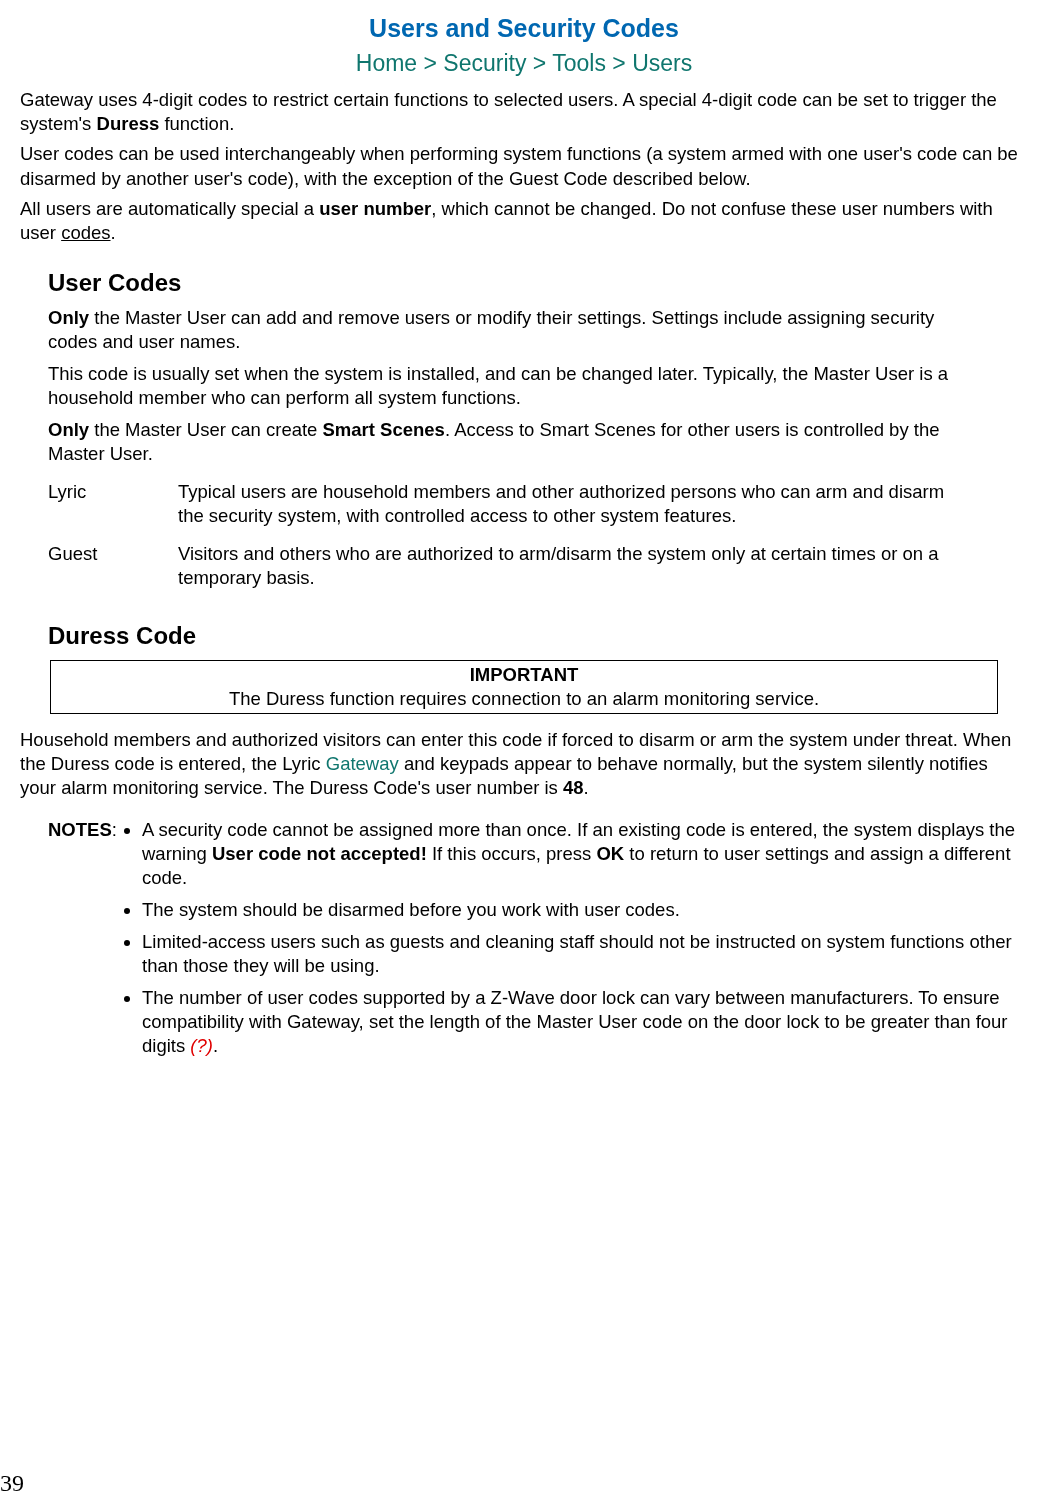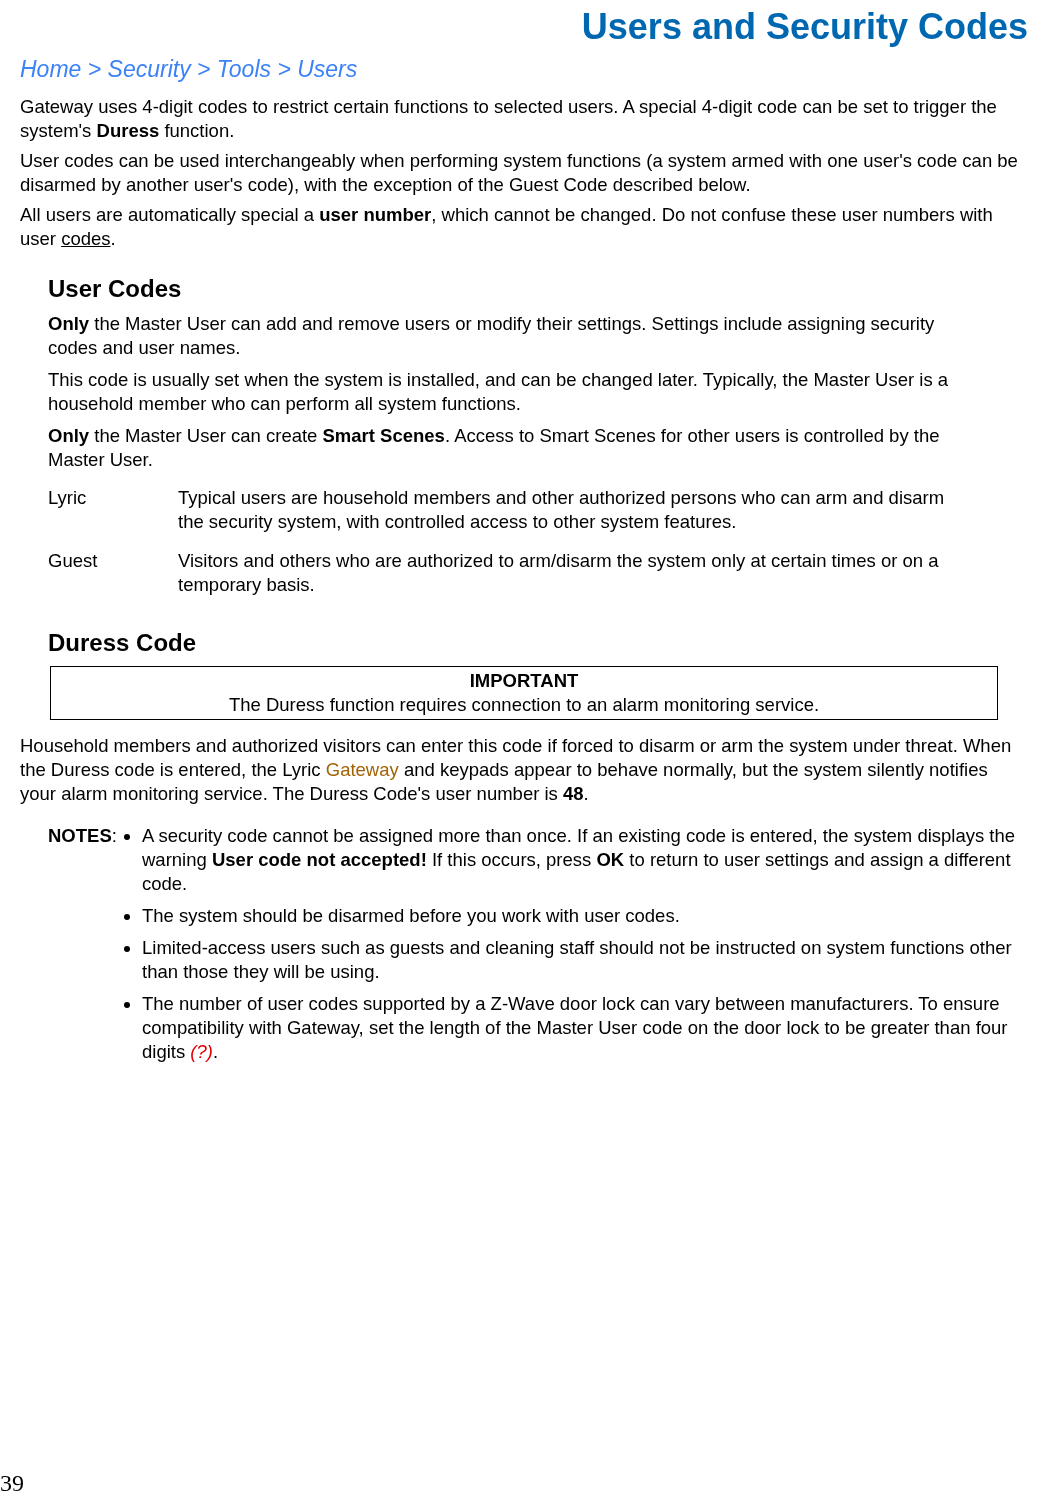--- a/index.html
+++ b/index.html
@@ -11,39 +11,38 @@
     box-sizing: border-box;
     color: #000;
     font-size: 18.5px;
     line-height: 1.3;
   }
   .page {
     padding: 0 20px 20px 20px;
   }
   .title {
     color: #0067b1;
-    font-size: 36px;
+    font-size: 25px;
     font-weight: bold;
-    text-align: right;
-    margin-top: 4px;
+    text-align: center;
+    margin-top: 12px;
     margin-bottom: 4px;
   }
   .breadcrumb {
-    color: #3b82f6;
+    color: #0f766e;
     font-size: 23px;
-    text-align: left;
+    text-align: center;
     margin-bottom: 10px;
-    font-style: italic;
   }
   .para {
     margin: 6px 0;
   }
   .bold { font-weight: bold; }
   .underline { text-decoration: underline; }
-  .red { color: #a16207; }
+  .red { color: #0f766e; }
   .red-italic { color: #e00000; font-style: italic; }
 
   .section-heading {
     font-size: 24px;
     font-weight: bold;
     margin-top: 22px;
     margin-bottom: 8px;
     padding-left: 28px;
   }
   .defs {

